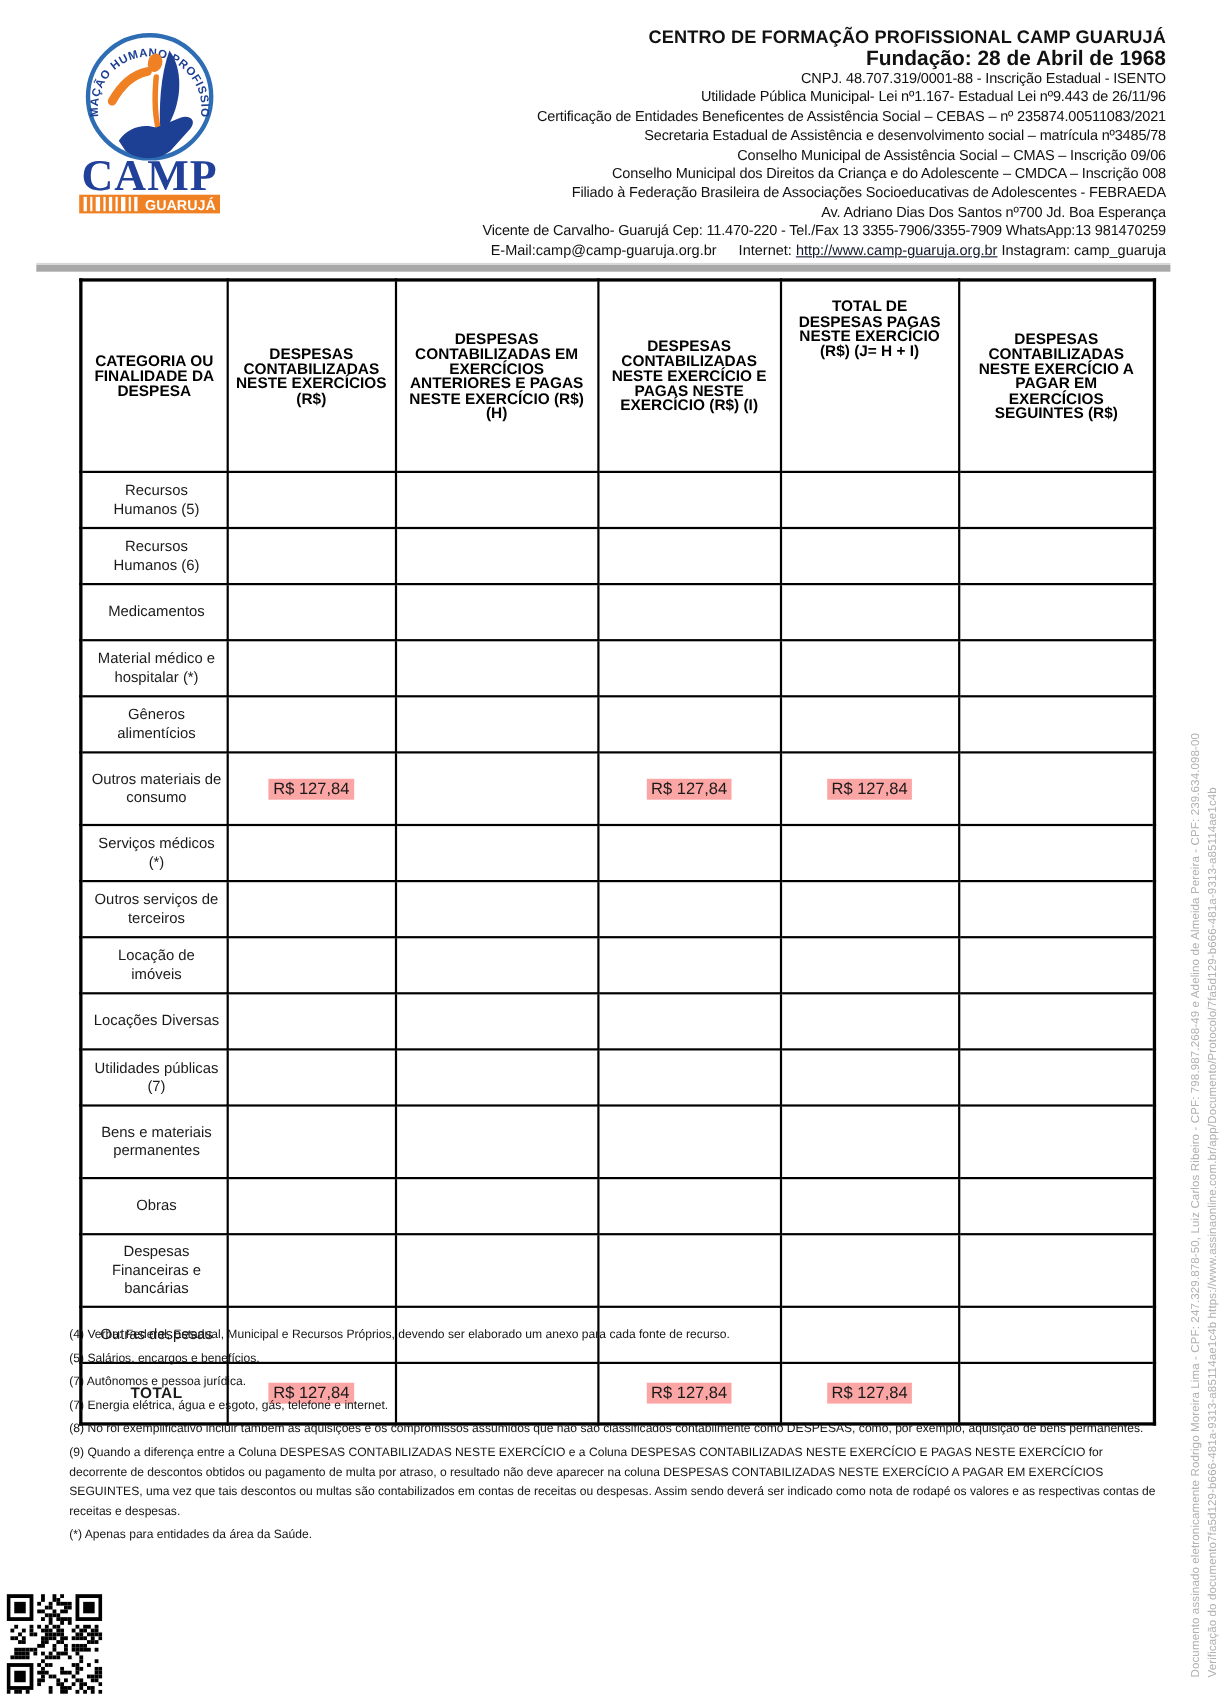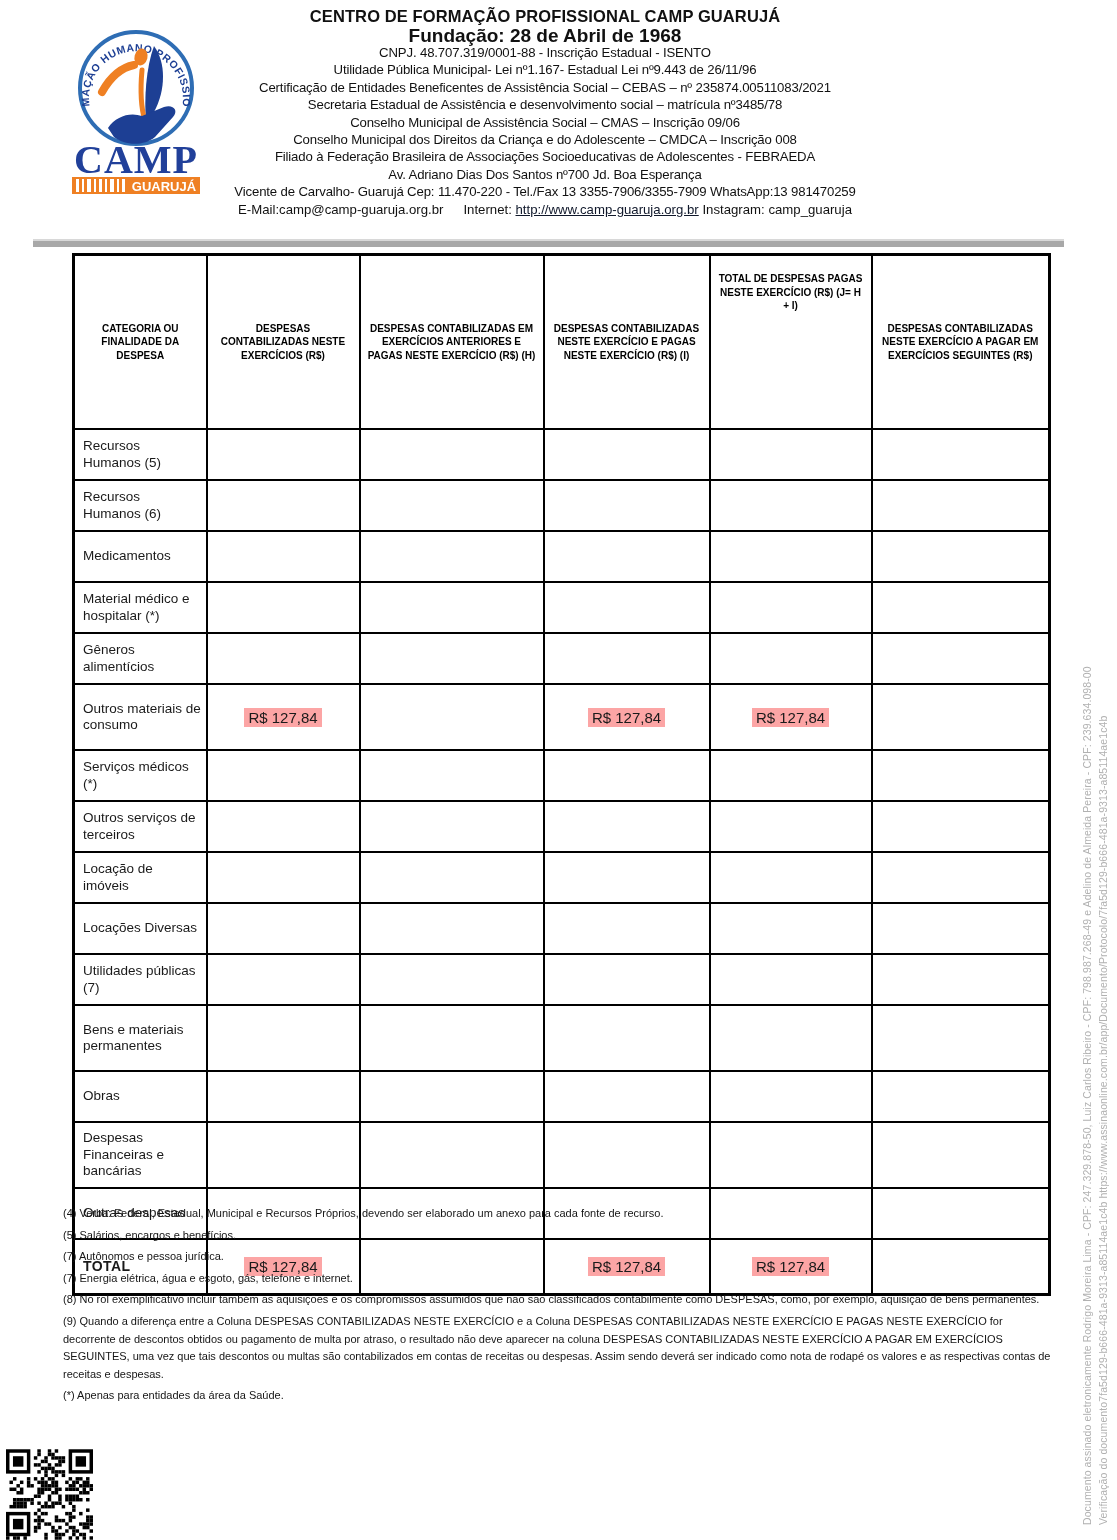--- a/index.html
+++ b/index.html
@@ -2,41 +2,41 @@
 <html lang="pt"><head>
 <meta charset="utf-8">
 <style>
   html,body{margin:0;padding:0}
   body{
     width:1117px;height:1540px;position:relative;overflow:hidden;
     background:#ffffff;color:#111;
     font-family:"Liberation Sans", sans-serif;
   }
   
-  .header{position:absolute;top:6px;left:30px;right:57px;text-align:center}
+  .header{position:absolute;top:24px;left:30px;right:57px;text-align:right}
   .title{font-size:16.5px;font-weight:700;line-height:21px;letter-spacing:.1px}
   .subtitle{font-size:19px;font-weight:700;line-height:17px}
   .hline{font-size:13.2px;line-height:17.4px;letter-spacing:-.15px}
   .contact{font-size:13.2px;line-height:17.4px}
   .contact .gap{display:inline-block;width:20px}
   .contact a{color:#0f172a;text-decoration:underline}
   
   .logo{position:absolute;left:62px;top:8px;width:148px;height:190px}
   
   .divider{position:absolute;left:33px;top:239px;width:1031px;height:8px;
     background:linear-gradient(#d8d8d8 0 2px,#a8a8a8 2px 100%)}
   
   .tablewrap{position:absolute;left:72px;top:253px;width:976px}
   table{border-collapse:collapse;width:100%;table-layout:fixed;border:3px solid #000}
   th,td{border:2px solid #000;overflow:hidden}
-  th{height:152px;font-size:10px;font-weight:700;text-align:center;vertical-align:middle;
+  th{height:152px;font-size:14px;font-weight:700;text-align:center;vertical-align:middle;
      padding:4px 6px;line-height:13.5px;color:#000}
   th.vtop{vertical-align:top;padding-top:16px}
   td{height:43px;font-size:13.5px;vertical-align:middle;color:#1a1a1a}
-  td.label{text-align:left;padding:3px 4px 3px 8px;line-height:16.5px}
+  td.label{text-align:center;padding:3px 4px 3px 8px;line-height:16.5px}
   td.val{text-align:center;font-size:15px}
   tr.tall td{height:58px}
   tr.total td{height:47px}
   td.total-label{font-weight:700;font-size:14px;letter-spacing:.4px}
   .hl{background:#fca5a5;padding:1px 4px;white-space:nowrap}
   
   .footnotes{position:absolute;left:59px;top:1201px;width:1002px;font-size:11px;
     line-height:17.6px;color:#151515}
   .footnotes p{margin:4px}
   

